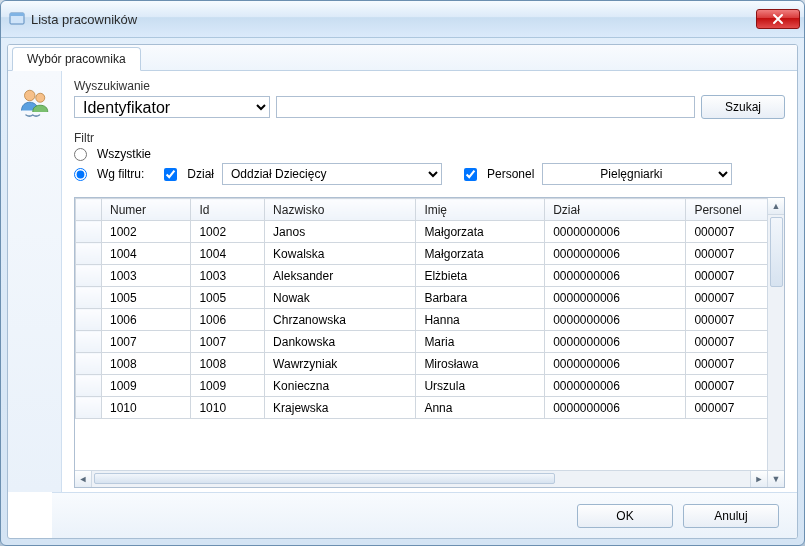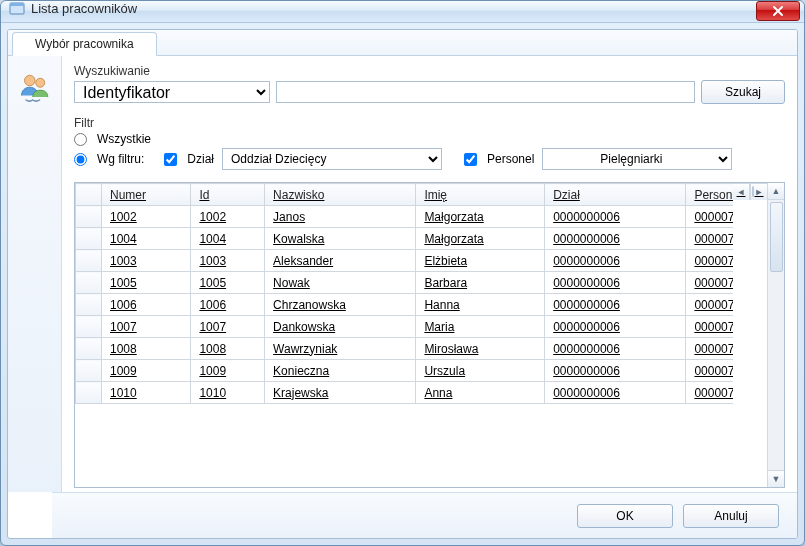--- a/index.html
+++ b/index.html
@@ -14,24 +14,24 @@
   }
   .window {
     width: 805px; height: 546px;
     background: linear-gradient(#e3effb, #d4e4f4);
     border: 1px solid #6b8fb0;
     border-radius: 6px;
     box-shadow: 0 4px 18px rgba(0,0,0,0.3);
     display: flex; flex-direction: column;
   }
   .titlebar {
-    height: 22px;
+    height: 37px;
     background: linear-gradient(#f6fbff, #dceaf8 45%, #c9def1 46%, #dbeafb);
     border-bottom: 1px solid #adc7de;
-    display: flex; align-items: flex-start;
+    display: flex; align-items: center;
     padding: 0 4px 0 8px;
     border-radius: 6px 6px 0 0;
   }
   .titlebar .app-icon {
     width: 16px; height: 16px; margin-right: 6px;
     display: inline-flex; align-items: center; justify-content: center;
   }
   .titlebar .title { flex: 1; color: #2a2a2a; font-size: 13px; }
   .titlebar .close-btn {
     width: 44px; height: 20px;
@@ -50,21 +50,21 @@
     overflow: hidden;
   }
   .tabbar {
     height: 26px;
     display: flex; align-items: flex-end;
     padding-left: 4px;
     background: linear-gradient(#f9fbfe, #eef5fc);
     border-bottom: 1px solid #bfd2e5;
   }
   .tab {
-    padding: 4px 22px;
+    padding: 4px 14px;
     background: #fff;
     border: 1px solid #bcd0e4;
     border-bottom: 1px solid #fff;
     border-radius: 4px 4px 0 0;
     position: relative; top: 1px;
     font-size: 12px; color: #222;
     cursor: pointer;
     margin-top: 9px;
   }
   .body-row { flex: 1; display: flex; overflow: hidden; }
@@ -234,21 +234,21 @@
               <input type="checkbox" checked="" style="">
               <span>Personel</span>
               <select class="sel-pers">
                 <option>Pielęgniarki</option>
               </select>
             </span>
           </div>
         </div>
 
         <div class="table-wrap">
-          <div style="flex:1; display:flex; flex-direction:row; overflow:hidden;text-decoration:underline;">
+          <div style="flex:1; display:flex; flex-direction:column; overflow:hidden;">
             <div class="table-scroll">
               <table>
                 <thead>
                   <tr>
                     <th class="rowhdr"></th>
                     <th>Numer</th>
                     <th>Id</th>
                     <th>Nazwisko</th>
                     <th>Imię</th>
                     <th>Dział</th>

